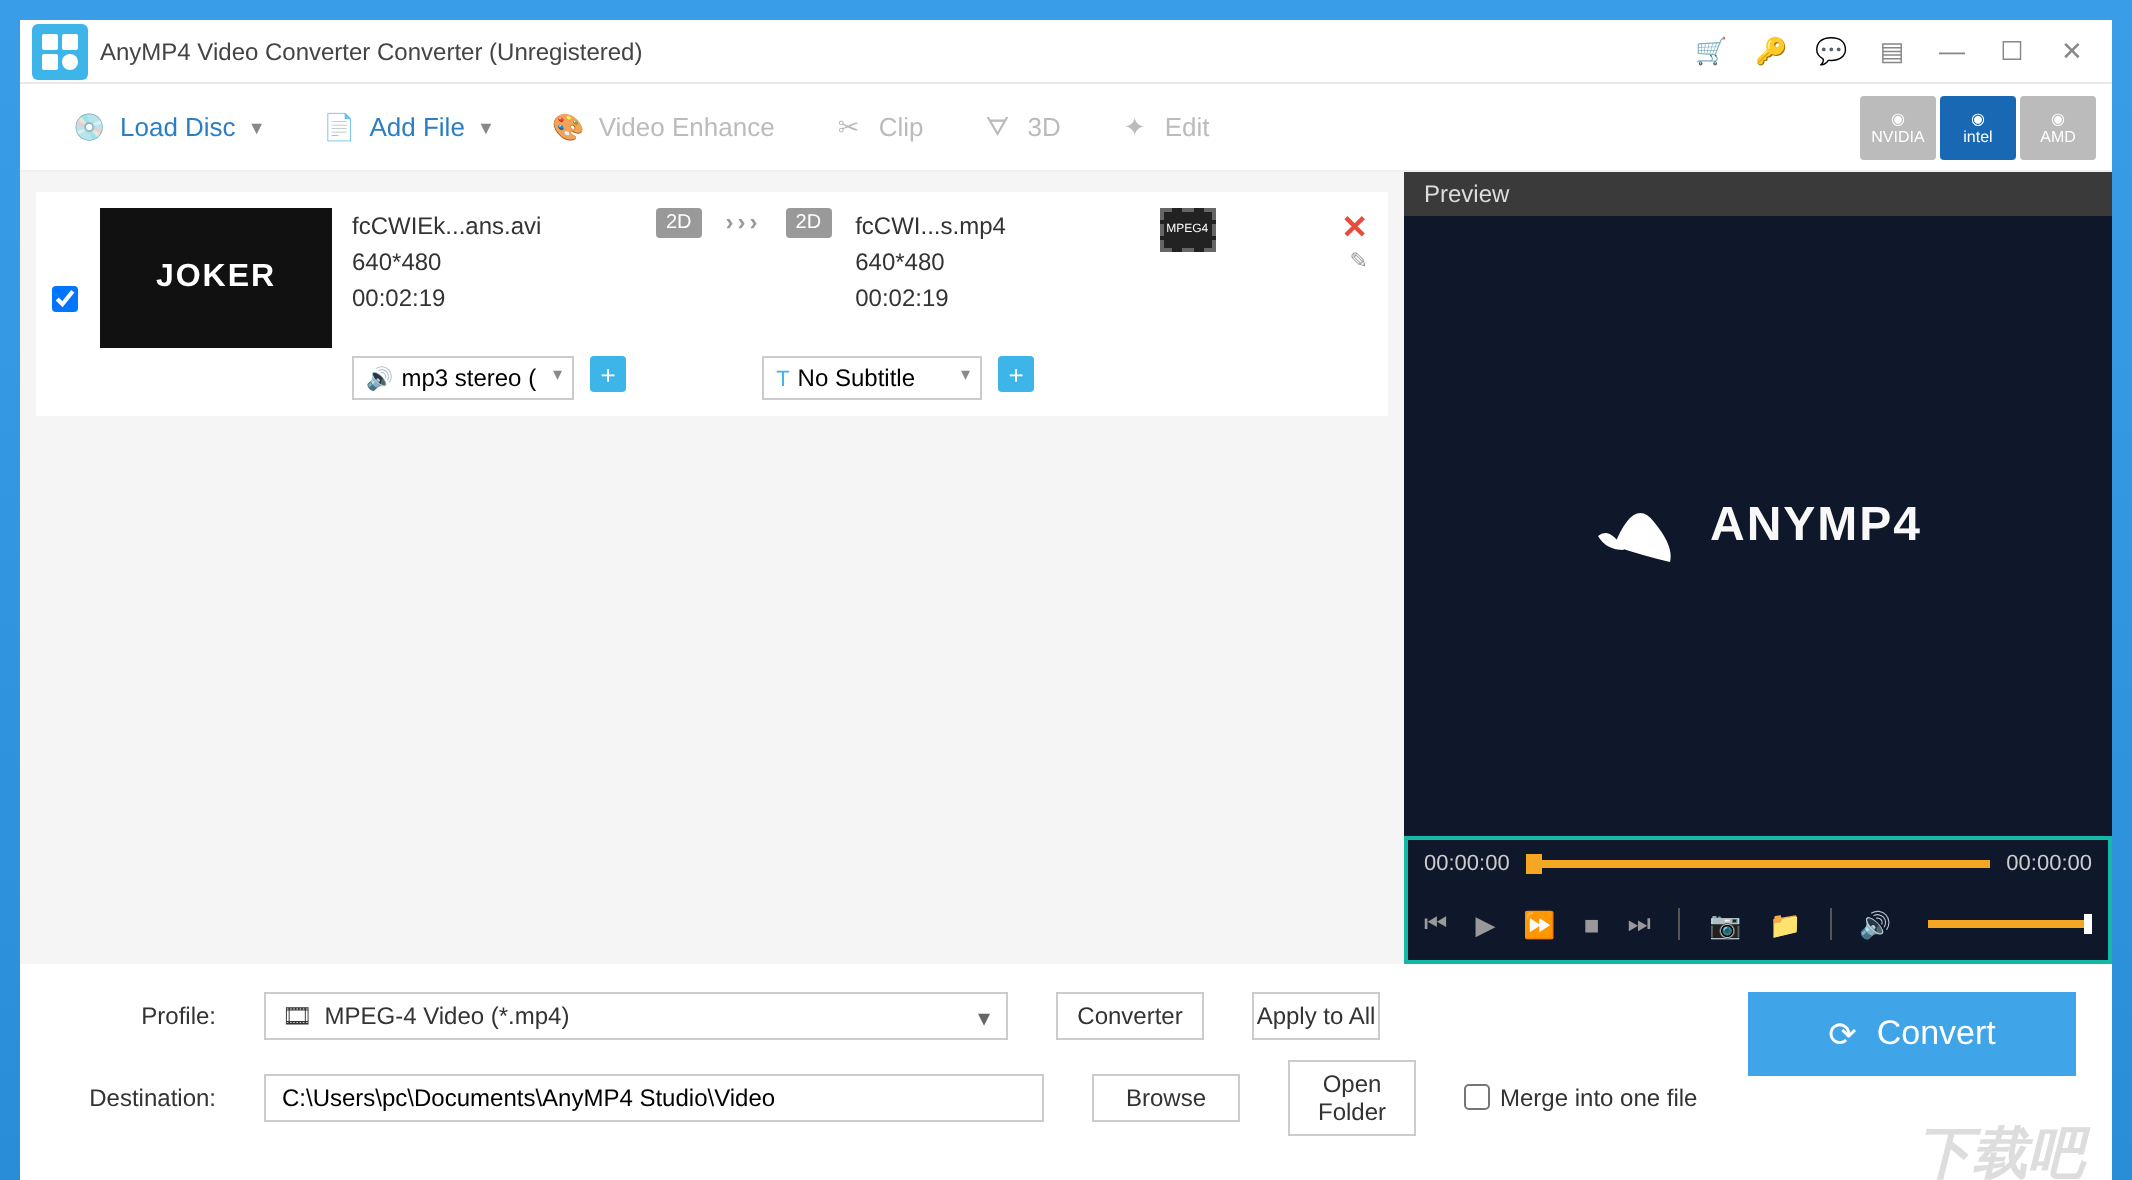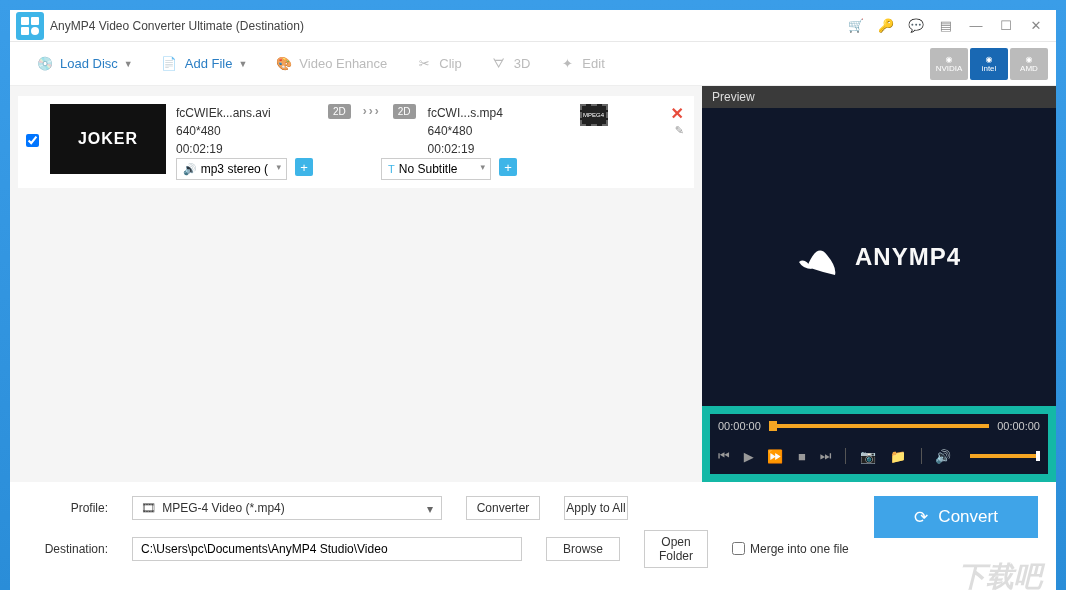--- a/index.html
+++ b/index.html
@@ -17,54 +17,54 @@
 .tool-icon { width: 18px; height: 18px; display: inline-flex; align-items: center; justify-content: center; }
 .gpu-badges { position: absolute; right: 8px; top: 6px; display: flex; gap: 2px; }
 .gpu-badge { width: 38px; height: 32px; background: #bbb; color: #fff; font-size: 8px; display: flex; flex-direction: column; align-items: center; justify-content: center; border-radius: 2px; }
 .gpu-badge.intel { background: #1968b3; }
 
 .main { display: flex; height: 396px; }
 .file-list { flex: 1; background: #f5f5f5; padding: 10px 8px; }
 .file-item { background: #fff; display: flex; padding: 8px; gap: 10px; position: relative; }
 .chk { width: 14px; align-self: center; }
 .thumb { width: 116px; height: 70px; background: #111; color: #fff; display: flex; align-items: center; justify-content: center; font-weight: bold; font-size: 16px; letter-spacing: 1px; }
-.file-cols { display: flex; flex-direction: column; gap: 0; flex: 1; }
+.file-cols { display: flex; flex-direction: column; gap: 20px; flex: 1; }
 .file-row1 { display: flex; align-items: flex-start; gap: 12px; font-size: 12px; color: #333; }
 .file-info { flex: 0 0 140px; line-height: 1.5; }
 .badge-2d { background: #999; color: #fff; font-size: 10px; padding: 2px 5px; border-radius: 2px; }
 .arrows { color: #999; letter-spacing: 2px; font-weight: bold; }
 .codec-ico { width: 28px; height: 22px; background: #222; border: 2px dashed #666; font-size: 6px; color: #fff; display: flex; align-items: center; justify-content: center; }
 .close-x { color: #e74c3c; font-weight: bold; cursor: pointer; position: absolute; top: 8px; right: 10px; }
 .edit-ico { color: #999; position: absolute; top: 28px; right: 10px; font-size: 11px; }
 .file-row2 { display: flex; gap: 8px; align-items: flex-start; }
 .dd { border: 1px solid #ccc; font-size: 12px; padding: 3px 18px 3px 6px; background: #fff; position: relative; min-width: 110px; }
 .dd::after { content: "▾"; position: absolute; right: 5px; top: 3px; color: #888; font-size: 9px; }
 .dd .aud-ico { color: #3eb5e8; font-size: 11px; margin-right: 4px; }
 .plus { width: 18px; height: 18px; background: #3eb5e8; color: #fff; font-size: 13px; display: inline-flex; align-items: center; justify-content: center; border-radius: 2px; cursor: pointer; }
 
 .preview { width: 354px; background: #0f172a; display: flex; flex-direction: column; }
 .prev-head { background: #3a3a3a; color: #ddd; font-size: 12px; padding: 4px 10px; }
 .prev-body { flex: 1; display: flex; align-items: center; justify-content: center; color: #f8f8f8; gap: 10px; }
 .prev-logo { font-size: 24px; font-weight: bold; letter-spacing: 1px; }
 .flame { width: 48px; height: 40px; }
-.prev-ctrls { border: 8px solid #14b8a6; padding: 6px 8px 10px 8px; }
+.prev-ctrls { border: 2px solid #14b8a6; padding: 6px 8px 10px 8px; }
 .timeline { display: flex; align-items: center; gap: 8px; color: #ccc; font-size: 11px; margin-bottom: 16px; }
 .tl-bar { flex: 1; height: 4px; background: #f5a623; position: relative; }
 .tl-bar::before { content: ""; position: absolute; left: 0; top: -3px; width: 8px; height: 10px; background: #f5a623; }
 .pc-row { display: flex; align-items: center; gap: 14px; color: #999; font-size: 13px; }
 .pc-btn { cursor: pointer; }
 .pc-sep { width: 1px; height: 16px; background: #555; }
 .vol-bar { flex: 1; height: 4px; background: #f5a623; margin-left: 4px; position: relative; }
 .vol-bar::after { content: ""; position: absolute; right: 0; top: -3px; width: 4px; height: 10px; background: #fff; }
 
 .bottom { padding: 14px 18px; background: #fff; position: relative; }
 .brow { display: flex; align-items: center; gap: 24px; margin-bottom: 10px; font-size: 12px; color: #333; }
 .blabel { width: 80px; text-align: right; }
 .binput { border: 1px solid #ccc; padding: 4px 8px; font-size: 12px; }
-.profile-dd { width: 310px; position: relative; }
+.profile-dd { width: 372px; position: relative; }
 .profile-dd::after { content: "▾"; position: absolute; right: 8px; top: 5px; color: #666; }
 .dest-input { width: 390px; }
 .sm-btn { border: 1px solid #ccc; background: #fff; padding: 4px 0; font-size: 12px; cursor: pointer; text-align: center; width: 74px; }
 .sm-btn.w { width: 64px; }
 .merge { display: flex; align-items: flex-start; gap: 5px; font-size: 12px; }
 .convert-btn { position: absolute; right: 18px; top: 14px; background: #3fa4e8; color: #fff; width: 164px; height: 42px; display: flex; align-items: center; justify-content: center; gap: 10px; font-size: 17px; cursor: pointer; }
 .watermark { position: absolute; right: 14px; bottom: -4px; color: rgba(120,120,120,0.25); font-size: 28px; font-weight: bold; font-style: italic; pointer-events: none; }
 </style>
 </head>
 <body>
@@ -73,21 +73,21 @@
 
   <div class="titlebar">
     <div class="app-logo">
       <svg width="18" height="18" viewBox="0 0 18 18">
           <rect x="0" y="0" width="8" height="8" fill="#fff" rx="1"></rect>
           <rect x="10" y="0" width="8" height="8" fill="#fff" rx="1"></rect>
           <rect x="0" y="10" width="8" height="8" fill="#fff" rx="1"></rect>
           <circle cx="14" cy="14" r="4" fill="#fff"></circle>
         </svg>
     </div>
-    <div class="title-text">AnyMP4 Video Converter Ultimate (Destination)</div>
+    <div class="title-text">AnyMP4 Video Converter Converter (Unregistered)</div>
     <div class="win-ctrls">
       <span class="win-btn">🛒</span>
       <span class="win-btn">🔑</span>
       <span class="win-btn">💬</span>
       <span class="win-btn">▤</span>
       <span class="win-btn">—</span>
       <span class="win-btn">☐</span>
       <span class="win-btn">✕</span>
     </div>
   </div>

